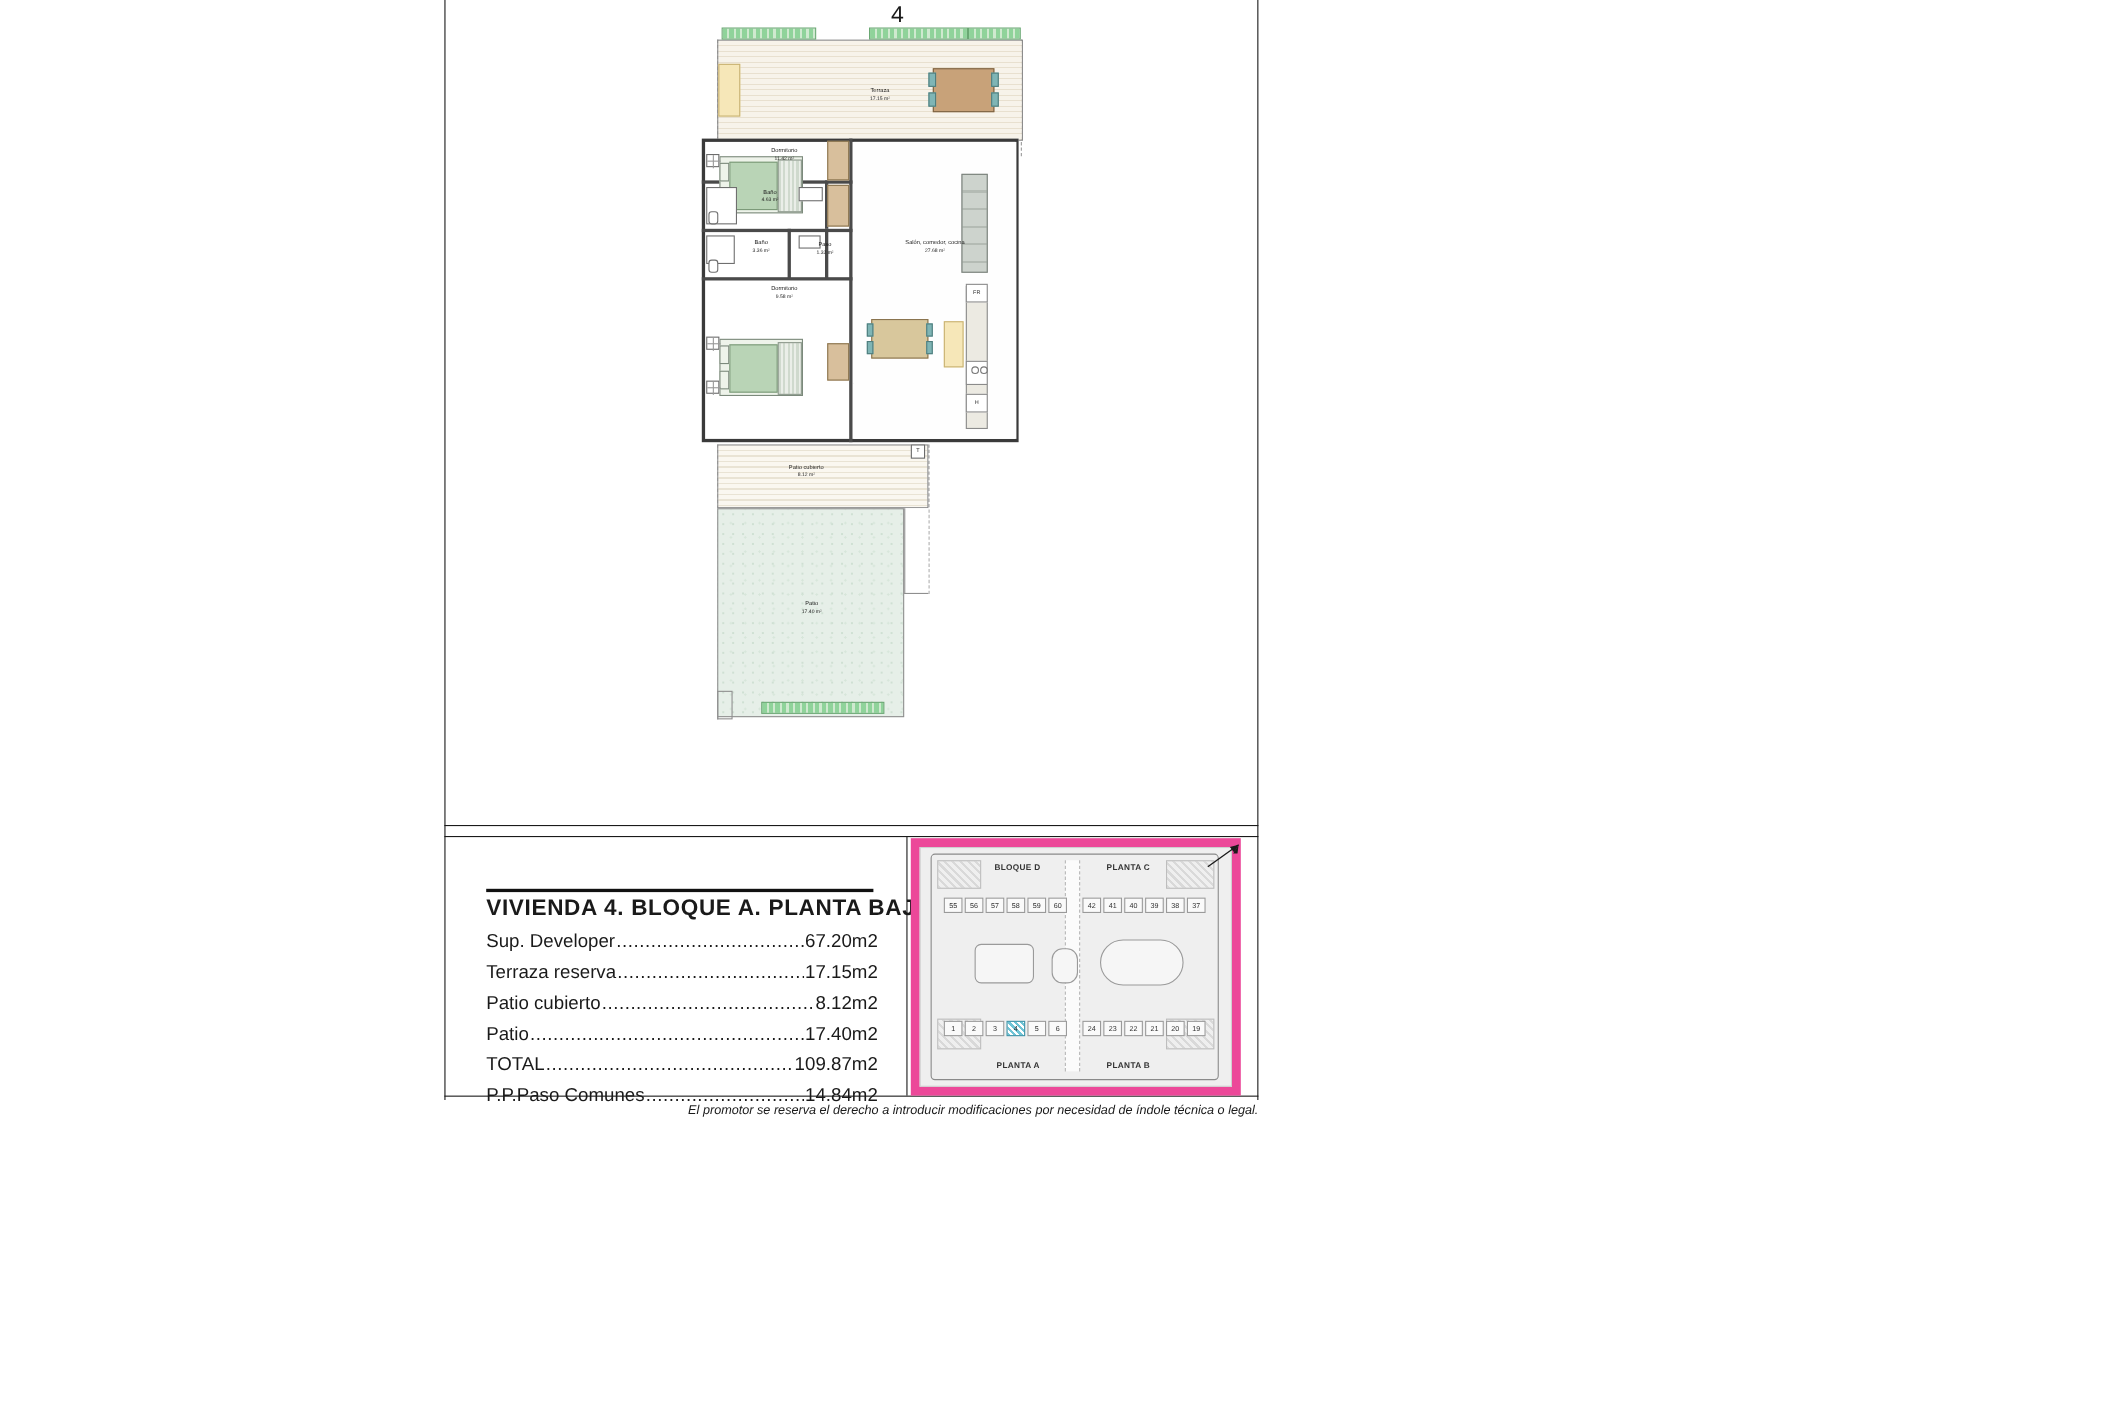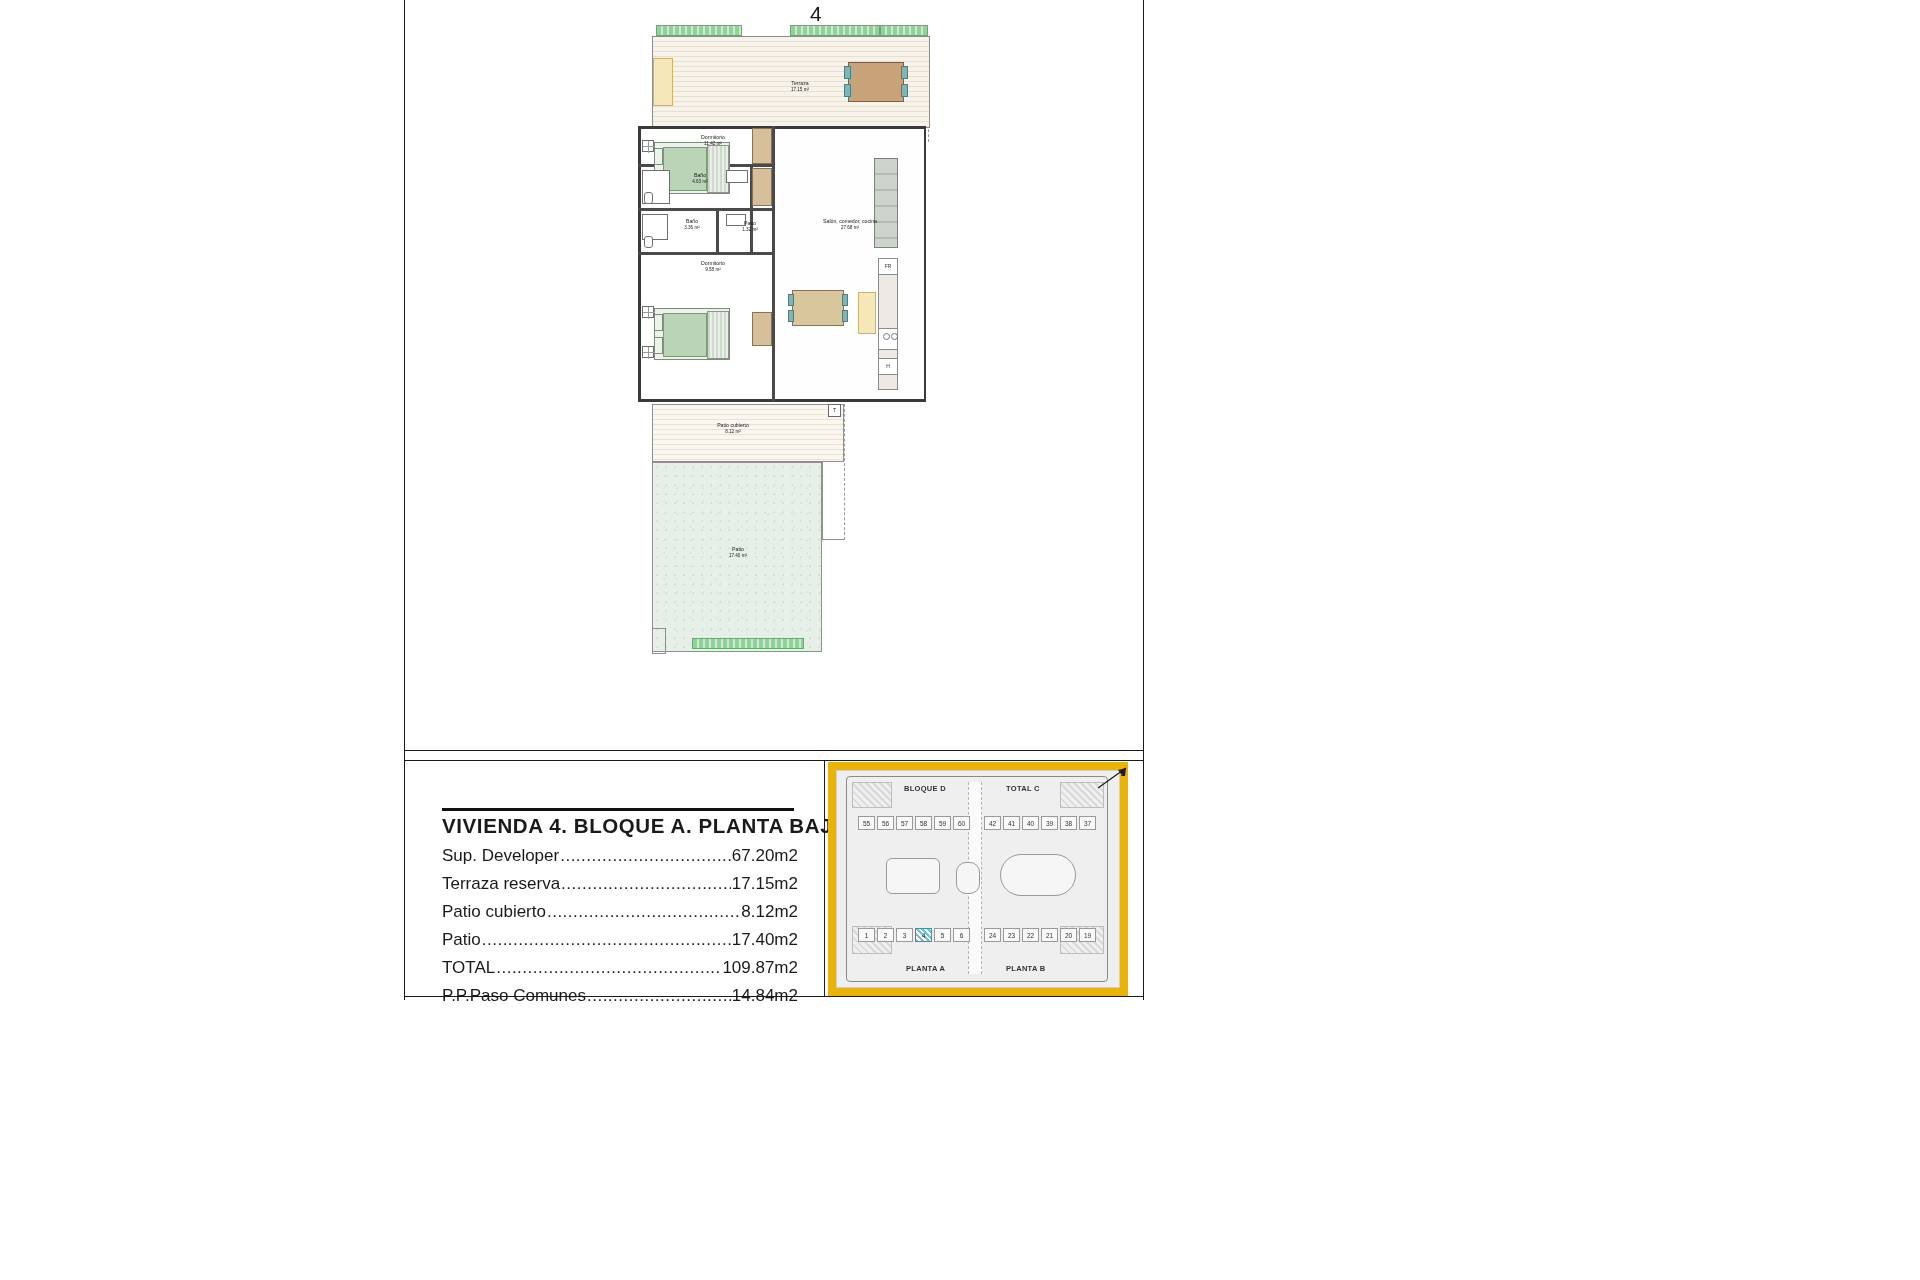--- a/index.html
+++ b/index.html
@@ -126,21 +126,21 @@
 
   .titleblock{position:absolute;left:418px;top:762px;width:400px;height:234px;}
   .tb-rule{position:absolute;left:24px;top:46px;width:352px;height:2.6px;background:#111;}
   .tb-title{position:absolute;left:24px;top:52px;font-size:20.5px;font-weight:bold;letter-spacing:0.6px;white-space:nowrap;}
   .tb-row{position:absolute;left:24px;width:356px;font-size:17px;display:flex;align-items:baseline;white-space:nowrap;}
   .tb-row .k{}
   .tb-row .dots{flex:1;overflow:hidden;white-space:nowrap;margin:0 1px;letter-spacing:0.5px;}
   .tb-row .v{text-align:right;}
 
   
-  .siteplan{position:absolute;left:828px;top:762px;width:300px;height:234px;background:#eab308;}
+  .siteplan{position:absolute;left:828px;top:762px;width:300px;height:234px;background:#ec4899;}
   .sp-bg{position:absolute;left:8px;top:8px;width:284px;height:218px;background:#efefef;border:1px solid #cfcfcf;box-sizing:border-box;}
   .sp-outline{position:absolute;left:18px;top:14px;width:262px;height:206px;border:1.2px solid #8a8a8a;box-sizing:border-box;border-radius:4px;}
   .sp-block-lbl{position:absolute;font-size:7.5px;font-weight:bold;letter-spacing:0.3px;color:#333;}
   .sp-unitrow{position:absolute;display:flex;gap:2px;}
   .sp-unit{width:17px;height:14px;border:1px solid #9a9a9a;background:#fafafa;font-size:6.5px;line-height:14px;text-align:center;color:#333;box-sizing:border-box;}
   .sp-unit.hl{background:repeating-linear-gradient(45deg,#6fc4d6 0,#6fc4d6 2px,#ffffff 2px,#ffffff 4px);border-color:#3b93a8;}
   .sp-pool{position:absolute;border:1px solid #9a9a9a;background:#f6f6f6;}
   .sp-pool.p1{left:58px;top:96px;width:52px;height:34px;border-radius:6px;}
   .sp-pool.p2{left:172px;top:92px;width:74px;height:40px;border-radius:22px;}
   .sp-pool.p3{left:128px;top:100px;width:22px;height:30px;border-radius:10px;}
@@ -326,21 +326,21 @@
     <div class="sp-pool p1"></div>
     <div class="sp-pool p3"></div>
     <div class="sp-pool p2"></div>
 
     <div class="sp-hatch" style="left:24px;top:20px;width:40px;height:26px;"></div>
     <div class="sp-hatch" style="left:24px;top:164px;width:40px;height:28px;"></div>
     <div class="sp-hatch" style="left:232px;top:20px;width:44px;height:26px;"></div>
     <div class="sp-hatch" style="left:232px;top:164px;width:44px;height:28px;"></div>
 
     <div class="sp-block-lbl" style="left:76px;top:22px;">BLOQUE D</div>
-    <div class="sp-block-lbl" style="left:178px;top:22px;">TOTAL C</div>
+    <div class="sp-block-lbl" style="left:178px;top:22px;">PLANTA C</div>
     <div class="sp-block-lbl" style="left:78px;top:202px;">PLANTA A</div>
     <div class="sp-block-lbl" style="left:178px;top:202px;">PLANTA B</div>
 
     <div class="sp-unitrow" style="left:30px;top:54px;">
       <div class="sp-unit">55</div>
       <div class="sp-unit">56</div>
       <div class="sp-unit">57</div>
       <div class="sp-unit">58</div>
       <div class="sp-unit">59</div>
       <div class="sp-unit">60</div>
@@ -374,15 +374,16 @@
     <div class="compass">
       <svg width="34" height="28" viewBox="0 0 34 28">
         <path d="M2 24 L30 4" stroke="#1a1a1a" stroke-width="1.2" fill="none"></path>
         <path d="M30 4 L22 6 L26 11 Z" fill="#1a1a1a"></path>
         <path d="M30 4 L25 12 L29 12 Z" fill="#1a1a1a"></path>
       </svg>
     </div>
   </div>
 
   <div class="disclaimer">
+    <div>El promotor se reserva el derecho a introducir modificaciones por necesidad de índole técnica o legal.</div>
   </div>
 
 </div>
 
 </body></html>

